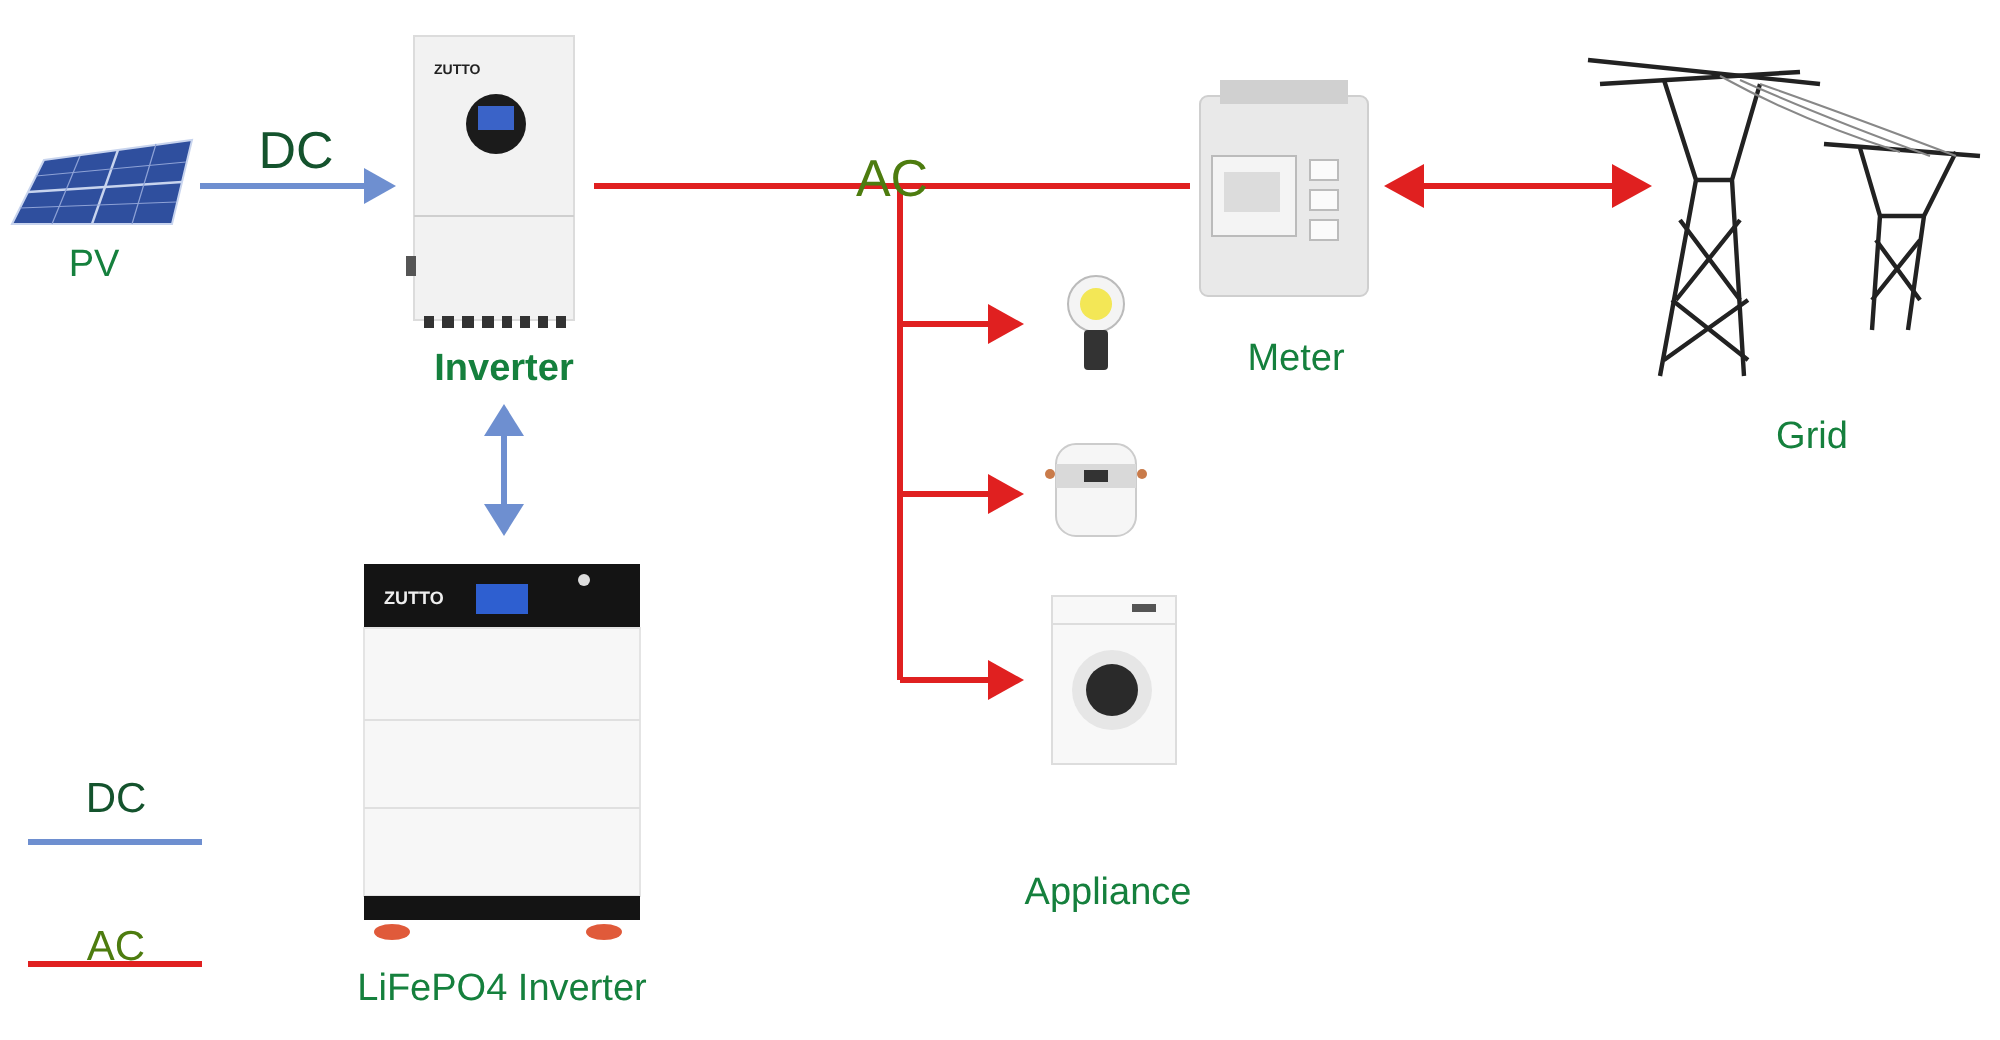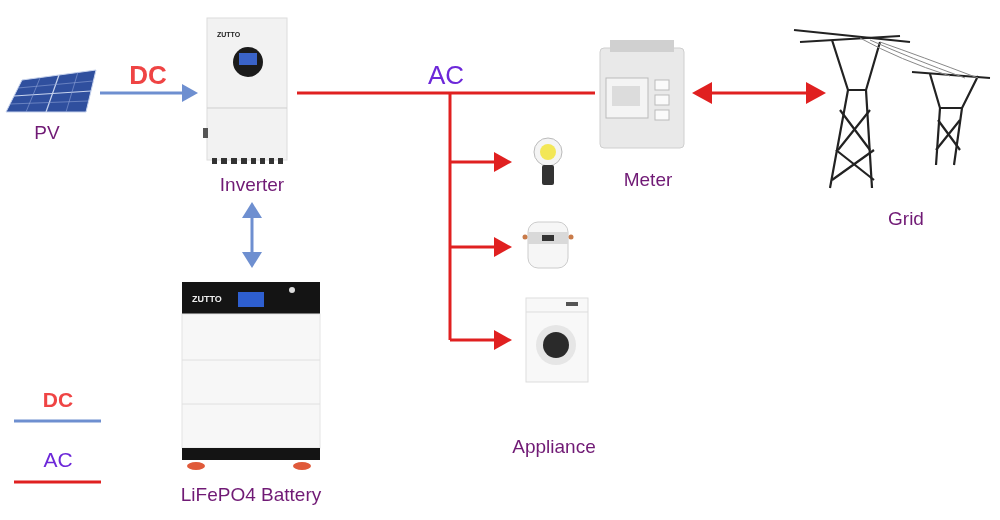--- a/index.html
+++ b/index.html
@@ -1,22 +1,22 @@
 <!DOCTYPE html>
 <html><head>
 <meta charset="utf-8">
 <style>
   html, body { margin: 0; padding: 0; background: #ffffff; }
   body { width: 1000px; height: 520px; position: relative; overflow: hidden;
          font-family: "Liberation Sans", "DejaVu Sans", sans-serif; }
   #diagram { position: absolute; left: 0; top: 0; }
-  .lbl { position: absolute; color: #701a75; font-size: 19px; white-space: nowrap; transform: translateX(-50%); }
+  .lbl { position: absolute; color: #15803d; font-size: 19px; white-space: nowrap; transform: translateX(-50%); }
   .flow { position: absolute; font-size: 26px; white-space: nowrap; transform: translateX(-50%); }
-  .dc { color: #ef4444; font-weight: bold; }
-  .ac { color: #6d28d9; }
+  .dc { color: #14532d; }
+  .ac { color: #4d7c0f; margin-top: 14px; }
   .legend-text { position: absolute; font-size: 21px; transform: translateX(-50%); }
 </style>
 </head>
 <body>
 
 <svg id="diagram" width="1000" height="520" viewBox="0 0 1000 520">
   <defs>
     <marker id="ah-red" markerWidth="10" markerHeight="10" refX="7" refY="5" orient="auto-start-reverse" markerUnits="userSpaceOnUse">
       <path d="M0,0 L14,5 L0,10 Z" fill="#e02020" transform="scale(1)"></path>
     </marker>
@@ -133,20 +133,20 @@
   </g>
 
   <line x1="14" y1="421" x2="101" y2="421" stroke="#6e8fd0" stroke-width="3"></line>
   <line x1="14" y1="482" x2="101" y2="482" stroke="#e02020" stroke-width="3"></line>
 </svg>
 
 <div class="flow dc" style="left:148px; top:60px;">DC</div>
 <div class="flow ac" style="left:446px; top:60px;">AC</div>
 
 <div class="lbl" style="left:47px; top:122px;">PV</div>
-<div class="lbl" style="left:252px; top:174px;">Inverter</div>
-<div class="lbl" style="left:251px; top:484px;">LiFePO4 Battery</div>
+<div class="lbl" style="left:252px; top:174px;font-weight:bold;">Inverter</div>
+<div class="lbl" style="left:251px; top:484px;">LiFePO4 Inverter</div>
 <div class="lbl" style="left:648px; top:169px;">Meter</div>
 <div class="lbl" style="left:906px; top:208px;text-align:right;">Grid</div>
 <div class="lbl" style="left:554px; top:390px;margin-top:46px;">Appliance</div>
 
 <div class="legend-text dc" style="left:58px; top:388px;">DC</div>
 <div class="legend-text ac" style="left:58px; top:448px;">AC</div>
 
 </body></html>

